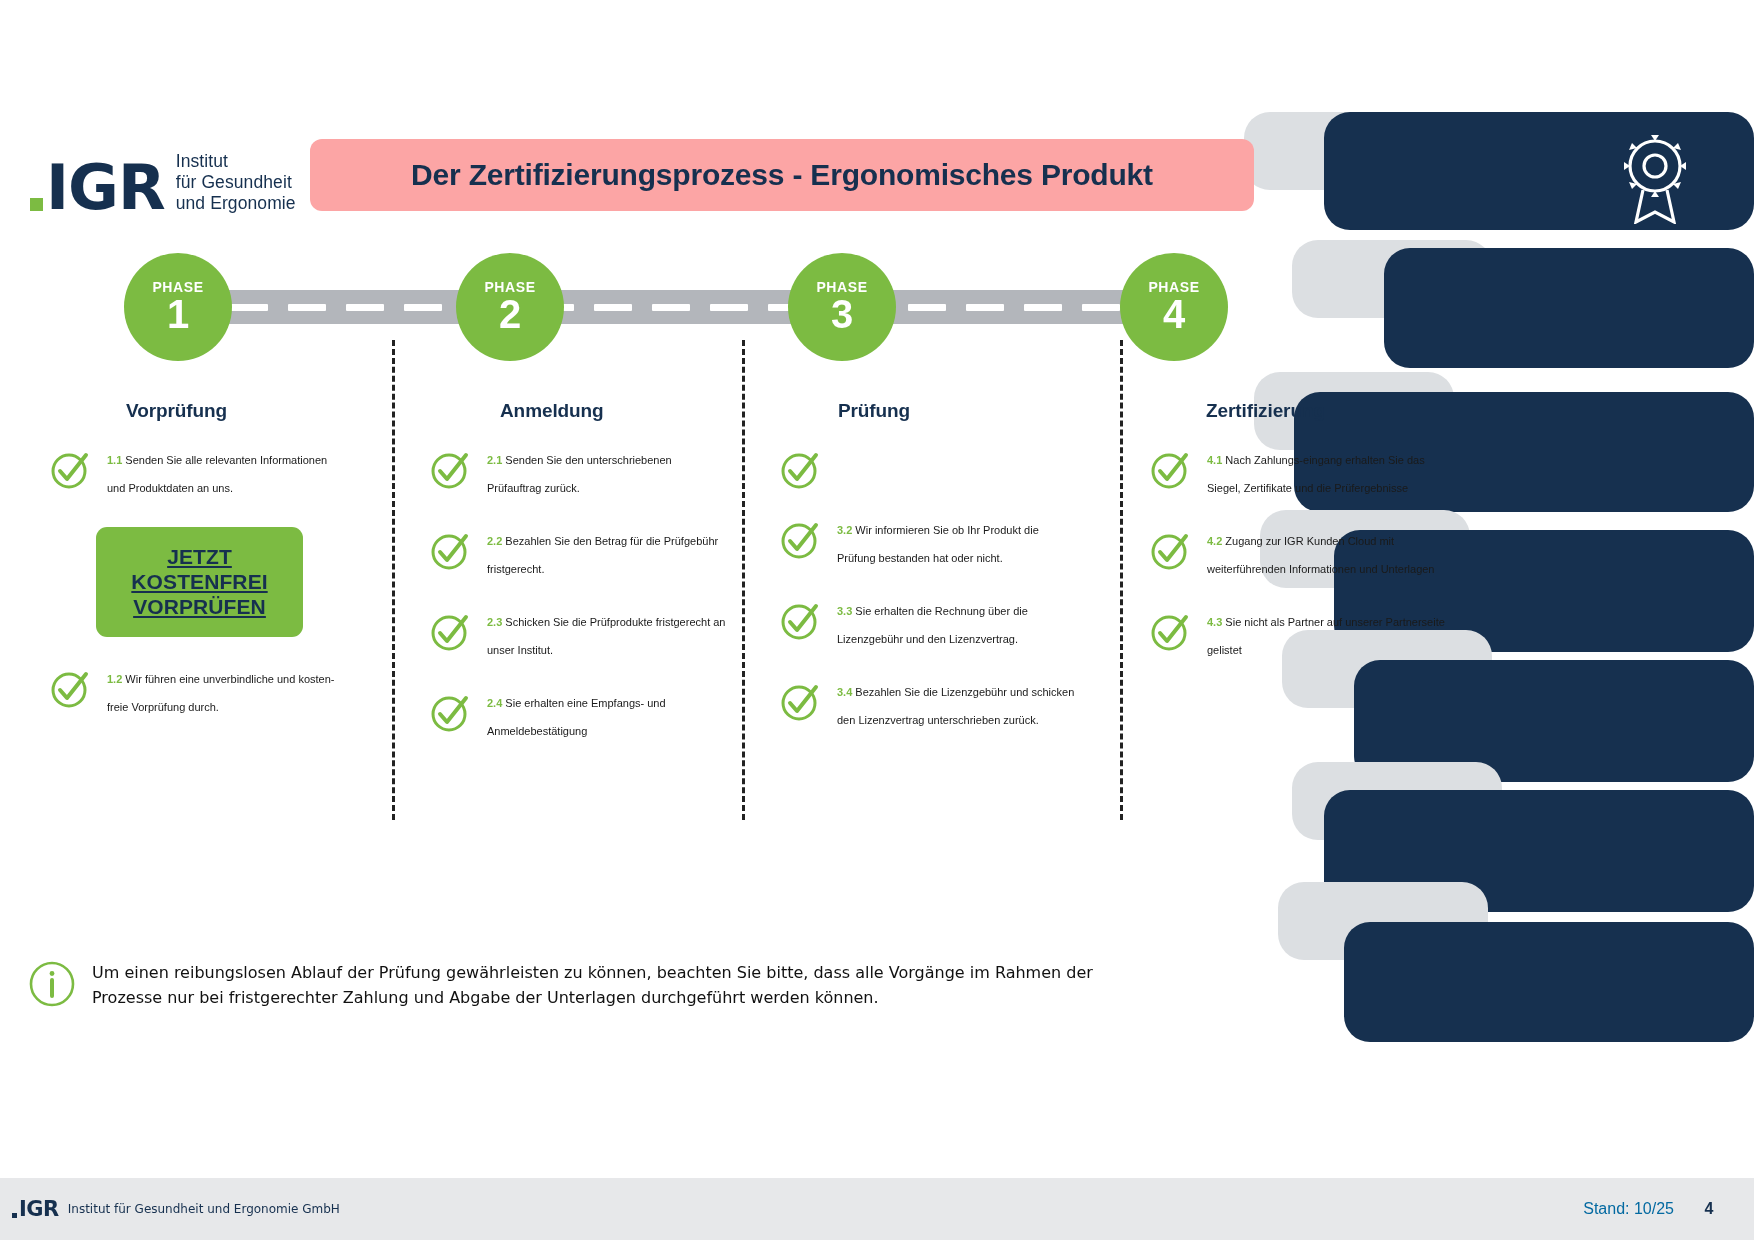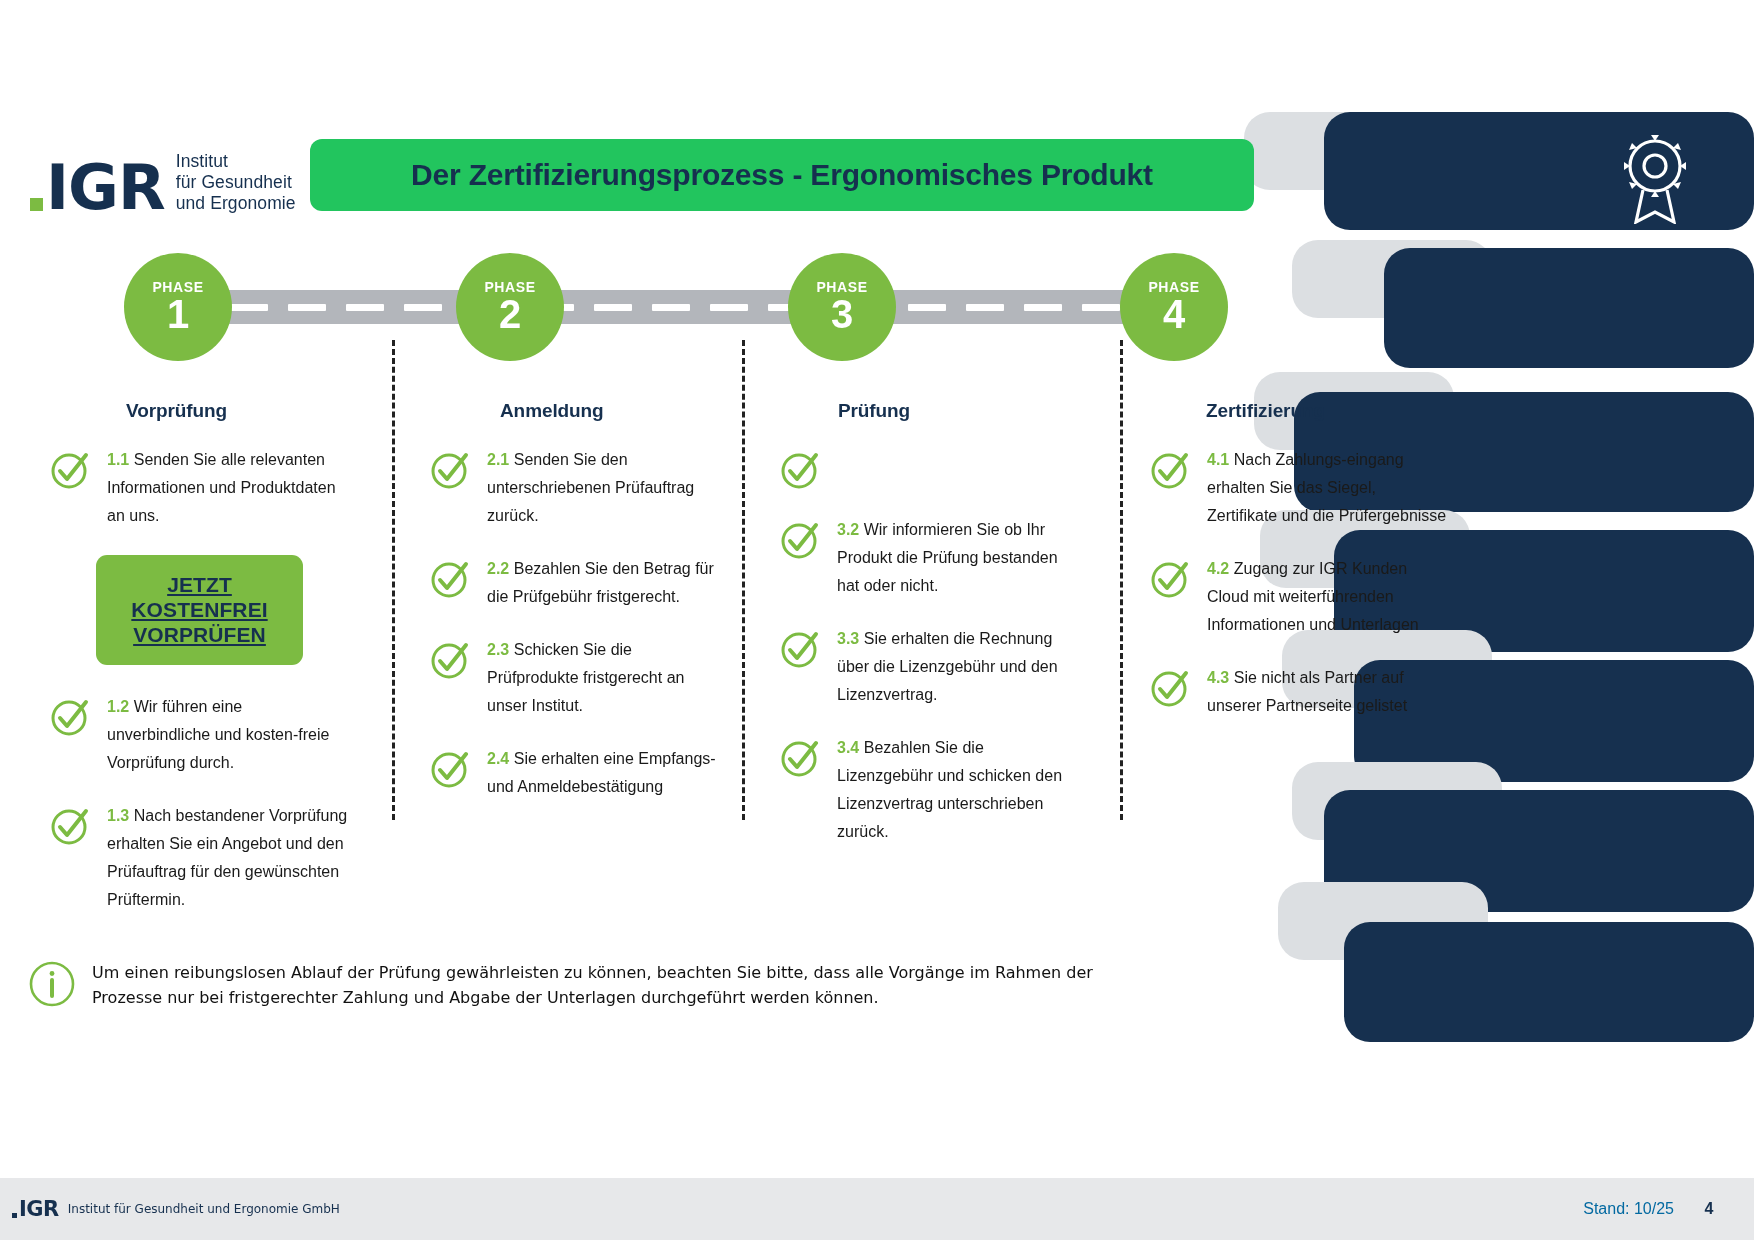--- a/index.html
+++ b/index.html
@@ -65,21 +65,21 @@
     color: #16304f;
     letter-spacing: .1px;
   }
 
   .title-bar {
     position: absolute;
     left: 310px;
     top: 139px;
     width: 944px;
     height: 72px;
-    background: #22c55e;
+    background: #fca5a5;
     border-radius: 12px;
     display: flex;
     align-items: center;
     justify-content: center;
   }
   .title-bar .title-text {
     font-size: 30px;
     font-weight: bold;
     color: #16304f;
     letter-spacing: -.2px;
@@ -156,21 +156,21 @@
     margin-bottom: 25px;
   }
   .item .chk {
     flex: 0 0 auto;
     width: 44px;
     height: 44px;
     margin-right: 15px;
     margin-top: 1px;
   }
   .item .txt {
-    font-size: 16px;
+    font-size: 11px;
     line-height: 28px;
     color: #1a1a1a;
   }
   .item .txt .num {
     color: #7cbb42;
     font-weight: bold;
   }
 
   .cta {
     display: block;
@@ -380,29 +380,20 @@
   <div class="item">
     <span class="chk">
       <svg viewBox="0 0 44 44" width="44" height="44" fill="none" stroke="#7cbb42" stroke-width="3" stroke-linecap="round">
         <circle cx="21" cy="24" r="16"></circle>
         <path d="M12 24 L19 32 L38 8" stroke-width="4" stroke-linejoin="round"></path>
       </svg>
     </span>
     <span class="txt"><b class="num">1.2</b> <span>Wir führen eine unverbindliche und kosten-freie Vorprüfung durch.</span></span>
   </div>
 
-  <div class="item">
-    <span class="chk">
-      <svg viewBox="0 0 44 44" width="44" height="44" fill="none" stroke="#7cbb42" stroke-width="3" stroke-linecap="round">
-        <circle cx="21" cy="24" r="16"></circle>
-        <path d="M12 24 L19 32 L38 8" stroke-width="4" stroke-linejoin="round"></path>
-      </svg>
-    </span>
-    <span class="txt"><b class="num">1.3</b> <span>Nach bestandener Vorprüfung erhalten Sie ein Angebot und den Prüfauftrag für den gewünschten Prüftermin.</span></span>
-  </div>
 </div>
 
 <div class="col" style="left:428px;">
   <div class="col-head" style="margin-left:72px;">Anmeldung</div>
 
   <div class="item">
     <span class="chk">
       <svg viewBox="0 0 44 44" width="44" height="44" fill="none" stroke="#7cbb42" stroke-width="3" stroke-linecap="round">
         <circle cx="21" cy="24" r="16"></circle>
         <path d="M12 24 L19 32 L38 8" stroke-width="4" stroke-linejoin="round"></path>

